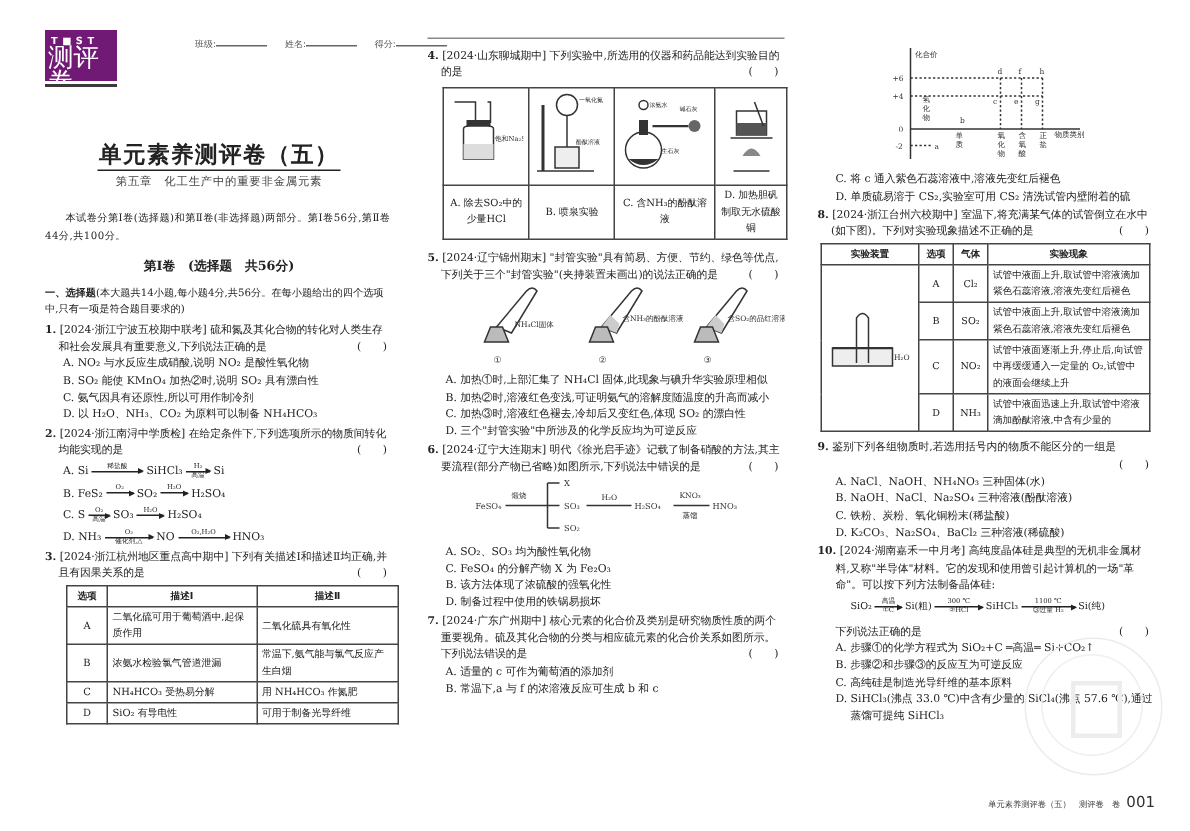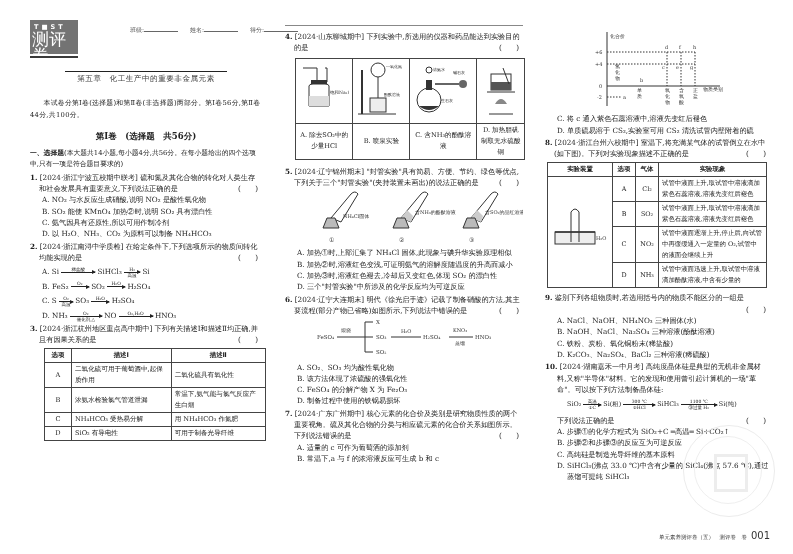--- a/index.html
+++ b/index.html
@@ -2,21 +2,21 @@
 <html><head>
 <meta charset="utf-8">
 <style>
   html,body{margin:0;padding:0;background:#fff;}
   body{width:793px;height:554px;overflow:hidden;position:relative;font-family:"DejaVu Serif",serif;color:#222;}
   .col{position:absolute;top:0;font-size:7.2px;line-height:11.3px;}
   .col1{left:30px;width:232px;}
   .col2{left:285px;width:238px;}
   .col3{left:545px;width:225px;}
   .hdr{position:relative;height:50px;}
-  .logo{position:absolute;left:0;top:0;width:48px;height:34px;background:#737373;color:#fff;}
+  .logo{position:absolute;left:0;top:0;width:48px;height:34px;background:#701a75;color:#fff;}
   .logo .tst{font-family:"DejaVu Sans",sans-serif;font-size:6.5px;letter-spacing:3px;padding:3px 0 0 4px;line-height:8px;font-weight:bold;}
   .logo .ttl{font-family:"DejaVu Sans",sans-serif;font-size:17px;padding-left:2px;line-height:16px;}
   .logo-bar{position:absolute;left:0;top:36px;width:48px;height:2px;background:#3a3a3a;}
   .fields{position:absolute;left:100px;top:4px;font-family:"DejaVu Sans",sans-serif;font-size:6px;color:#555;white-space:nowrap;}
   .fields span.u{display:inline-block;width:34px;border-bottom:0.6px solid #666;margin-right:10px;height:6px;}
   .main-title{text-align:center;font-family:"DejaVu Sans",sans-serif;font-size:15px;line-height:18px;margin-top:24px;font-weight:bold;letter-spacing:1px;}
   .title-rule{width:162px;margin:1px auto 1px;border-top:1.2px solid #222;}
   .sub-title{text-align:center;font-family:"DejaVu Sans",sans-serif;font-size:7.6px;color:#444;letter-spacing:0.5px;}
   .intro{margin-top:14px;text-indent:2em;letter-spacing:0.3px;font-size:6.8px;}
   .sec-title{text-align:center;font-weight:bold;font-size:8.5px;margin:10px 0 6px;}
@@ -52,20 +52,21 @@
       <div class="tst">T■ST</div>
       <div class="ttl">测评卷</div>
     </div>
     <div class="logo-bar"></div>
     <div class="fields">
       <span>班级:</span><span class="u"></span>
       <span>姓名:</span><span class="u"></span>
       <span>得分:</span><span class="u"></span>
     </div>
   </div>
+  <div class="main-title">单元素养测评卷（五）</div>
   <div class="title-rule"></div>
   <div class="sub-title">第五章　化工生产中的重要非金属元素</div>
   <div class="intro">本试卷分第Ⅰ卷(选择题)和第Ⅱ卷(非选择题)两部分。第Ⅰ卷56分,第Ⅱ卷44分,共100分。</div>
   <div class="sec-title">第Ⅰ卷　(选择题　共56分)</div>
   <div style="font-size:6.8px;">
     <b>一、选择题</b><span>(本大题共14小题,每小题4分,共56分。在每小题给出的四个选项中,只有一项是符合题目要求的)</span>
   </div>
 
   <div class="q">
     <div class="stem"><b>1.</b> <span>[2024·浙江宁波五校期中联考] 硫和氮及其化合物的转化对人类生存和社会发展具有重要意义,下列说法正确的是</span><span class="paren">(　　)</span></div>
@@ -246,22 +247,22 @@
       <text x="61" y="38" font-size="5.5" fill="#333">SO₂</text>
       <text x="86" y="17" font-size="5" fill="#333">H₂O</text>
       <line x1="76" y1="21" x2="106" y2="21" stroke="#333"></line>
       <text x="108" y="23" font-size="5.5" fill="#333">H₂SO₄</text>
       <text x="138" y="16" font-size="5" fill="#333">KNO₃</text>
       <line x1="134" y1="21" x2="158" y2="21" stroke="#333"></line>
       <text x="140" y="29" font-size="5" fill="#333">蒸馏</text>
       <text x="160" y="23" font-size="5.5" fill="#333">HNO₃</text>
     </svg>
     <div class="opt">A. SO₂、SO₃ 均为酸性氧化物</div>
+    <div class="opt">C. FeSO₄ 的分解产物 X 为 Fe₂O₃</div>
     <div class="opt">B. 该方法体现了浓硫酸的强氧化性</div>
-    <div class="opt">C. FeSO₄ 的分解产物 X 为 Fe₂O₃</div>
     <div class="opt">D. 制备过程中使用的铁锅易损坏</div>
   </div>
 
   <div class="q">
     <div class="stem"><b>7.</b> <span>[2024·广东广州期中] 核心元素的化合价及类别是研究物质性质的两个重要视角。硫及其化合物的分类与相应硫元素的化合价关系如图所示。下列说法错误的是</span><span class="paren">(　　)</span></div>
     <div class="opt">A. 适量的 c 可作为葡萄酒的添加剂</div>
     <div class="opt">B. 常温下,a 与 f 的浓溶液反应可生成 b 和 c</div>
   </div>
 </div>
 

